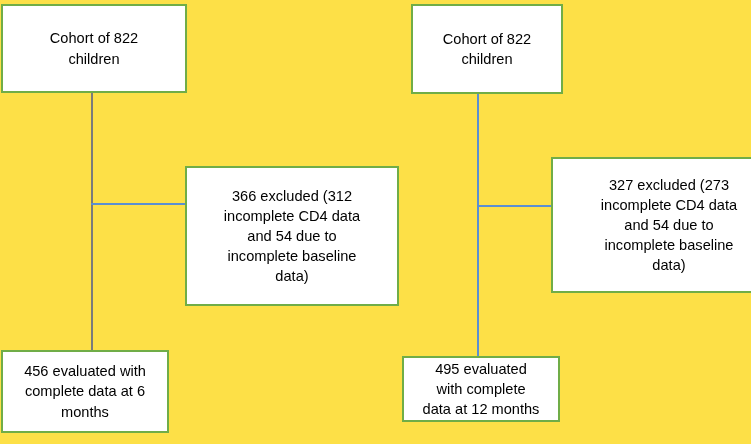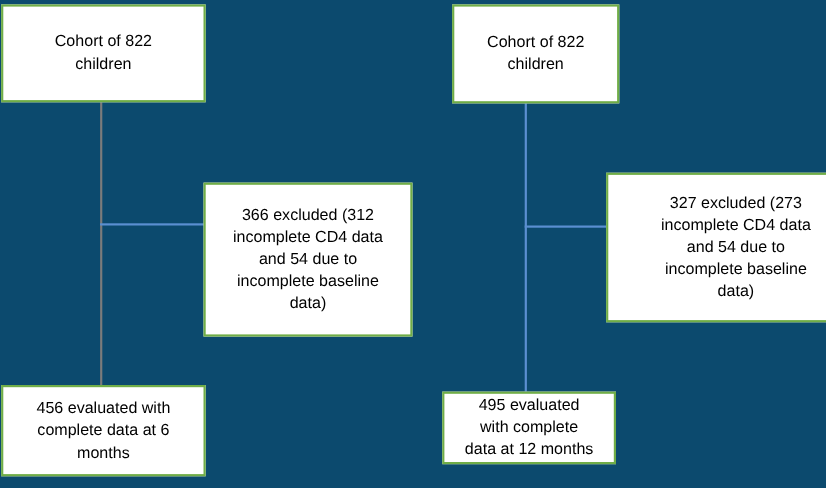--- a/index.html
+++ b/index.html
@@ -8,21 +8,21 @@
     padding: 0;
     background: #ffffff;
   }
   body {
     font-family: "Liberation Sans", sans-serif;
   }
   #flow-canvas {
     position: relative;
     width: 751px;
     height: 444px;
-    background: #0c4a6e;
+    background: #fde047;
     overflow: hidden;
   }
   .node-box {
     position: absolute;
     box-sizing: border-box;
     border: 2px solid #70ad47;
     background: #ffffff;
     display: flex;
     align-items: center;
     justify-content: center;
@@ -42,22 +42,22 @@
     width: 2px;
   }
   .connector.horizontal {
     height: 2px;
   }
   .gray-line { background: #7b7b7b; }
   .blue-line { background: #5b8fd1; }
 
   
   #box-left-cohort      { left: 1px;   top: 4px;   width: 186px; height: 89px; }
-  #box-left-excluded    { left: 185px; top: 166px; width: 190px; height: 140px; }
-  #box-left-evaluated   { left: 1px;   top: 350px; width: 186px; height: 83px; }
+  #box-left-excluded    { left: 185px; top: 166px; width: 214px; height: 140px; }
+  #box-left-evaluated   { left: 1px;   top: 350px; width: 168px; height: 83px; }
   #line-left-vertical   { left: 91px;  top: 93px;  height: 257px; }
   #line-left-horizontal { left: 91px;  top: 203px; width: 95px; }
 
   
   #box-right-cohort      { left: 411px; top: 4px;   width: 152px; height: 90px; }
   #box-right-excluded    { left: 551px; top: 157px; width: 236px; height: 136px; }
   #box-right-evaluated   { left: 402px; top: 356px; width: 158px; height: 66px; }
   #line-right-vertical   { left: 477px; top: 94px;  height: 262px; }
   #line-right-horizontal { left: 477px; top: 205px; width: 75px; }
 </style>

